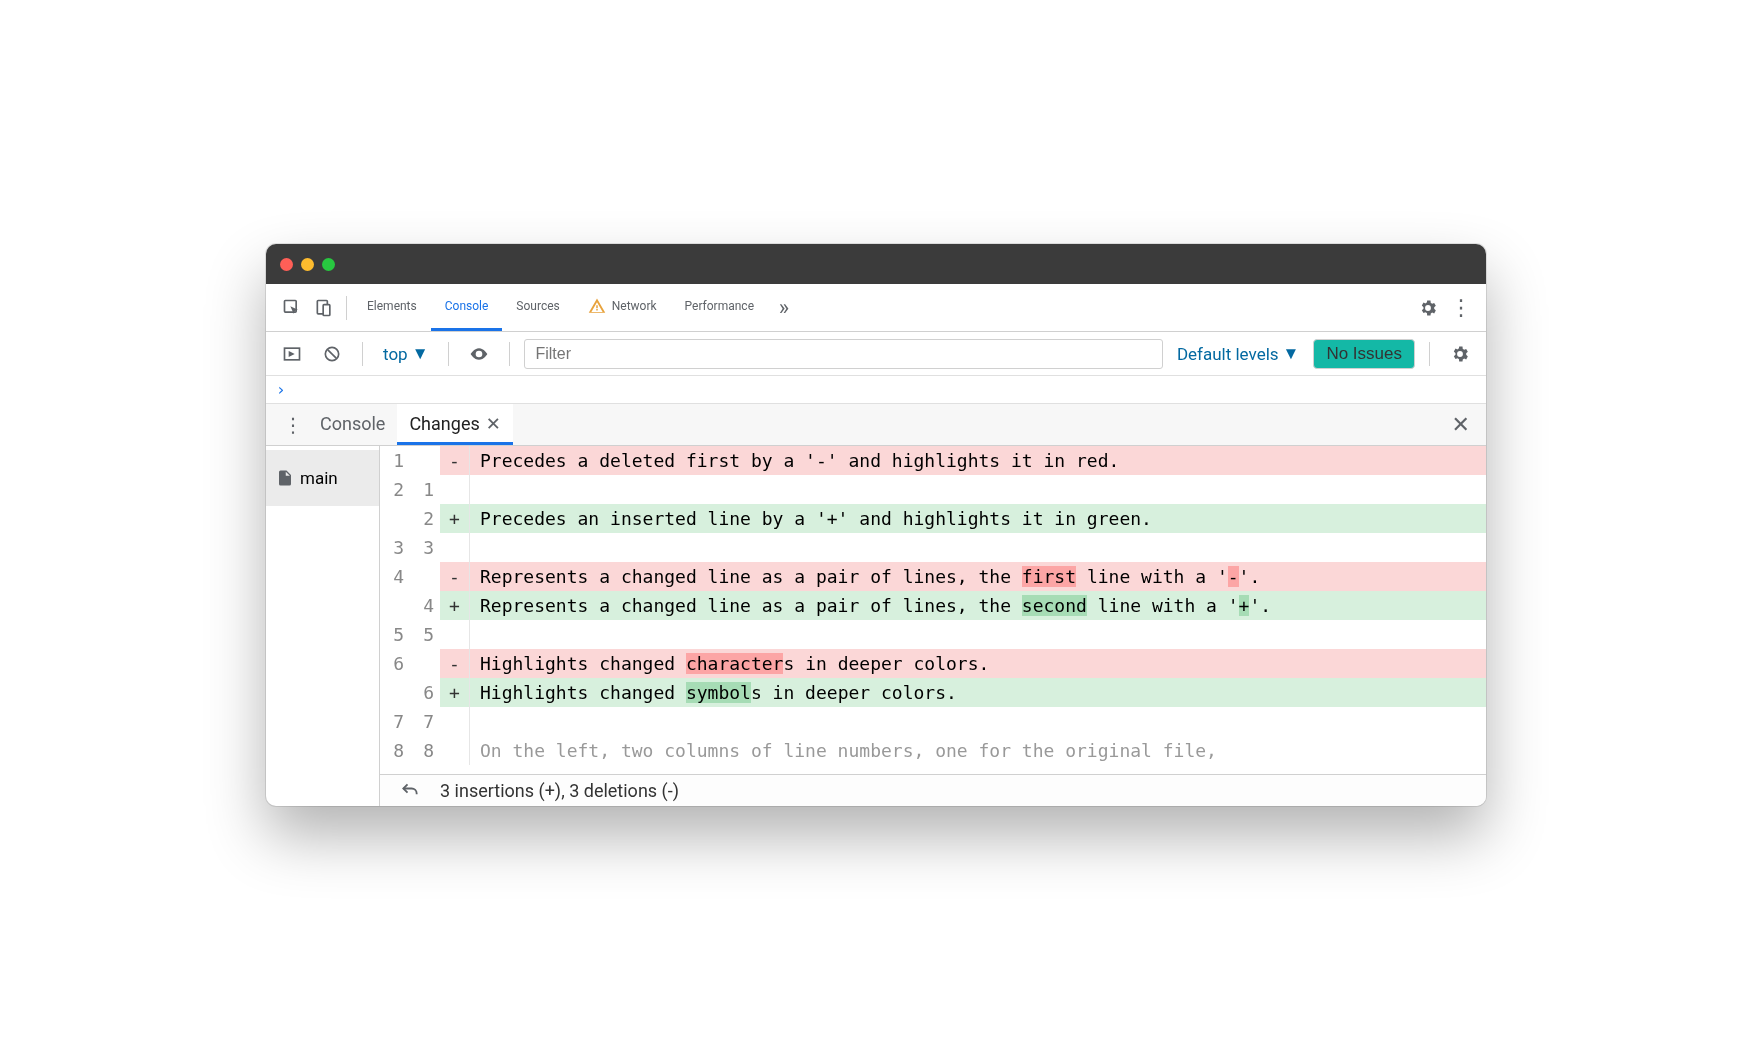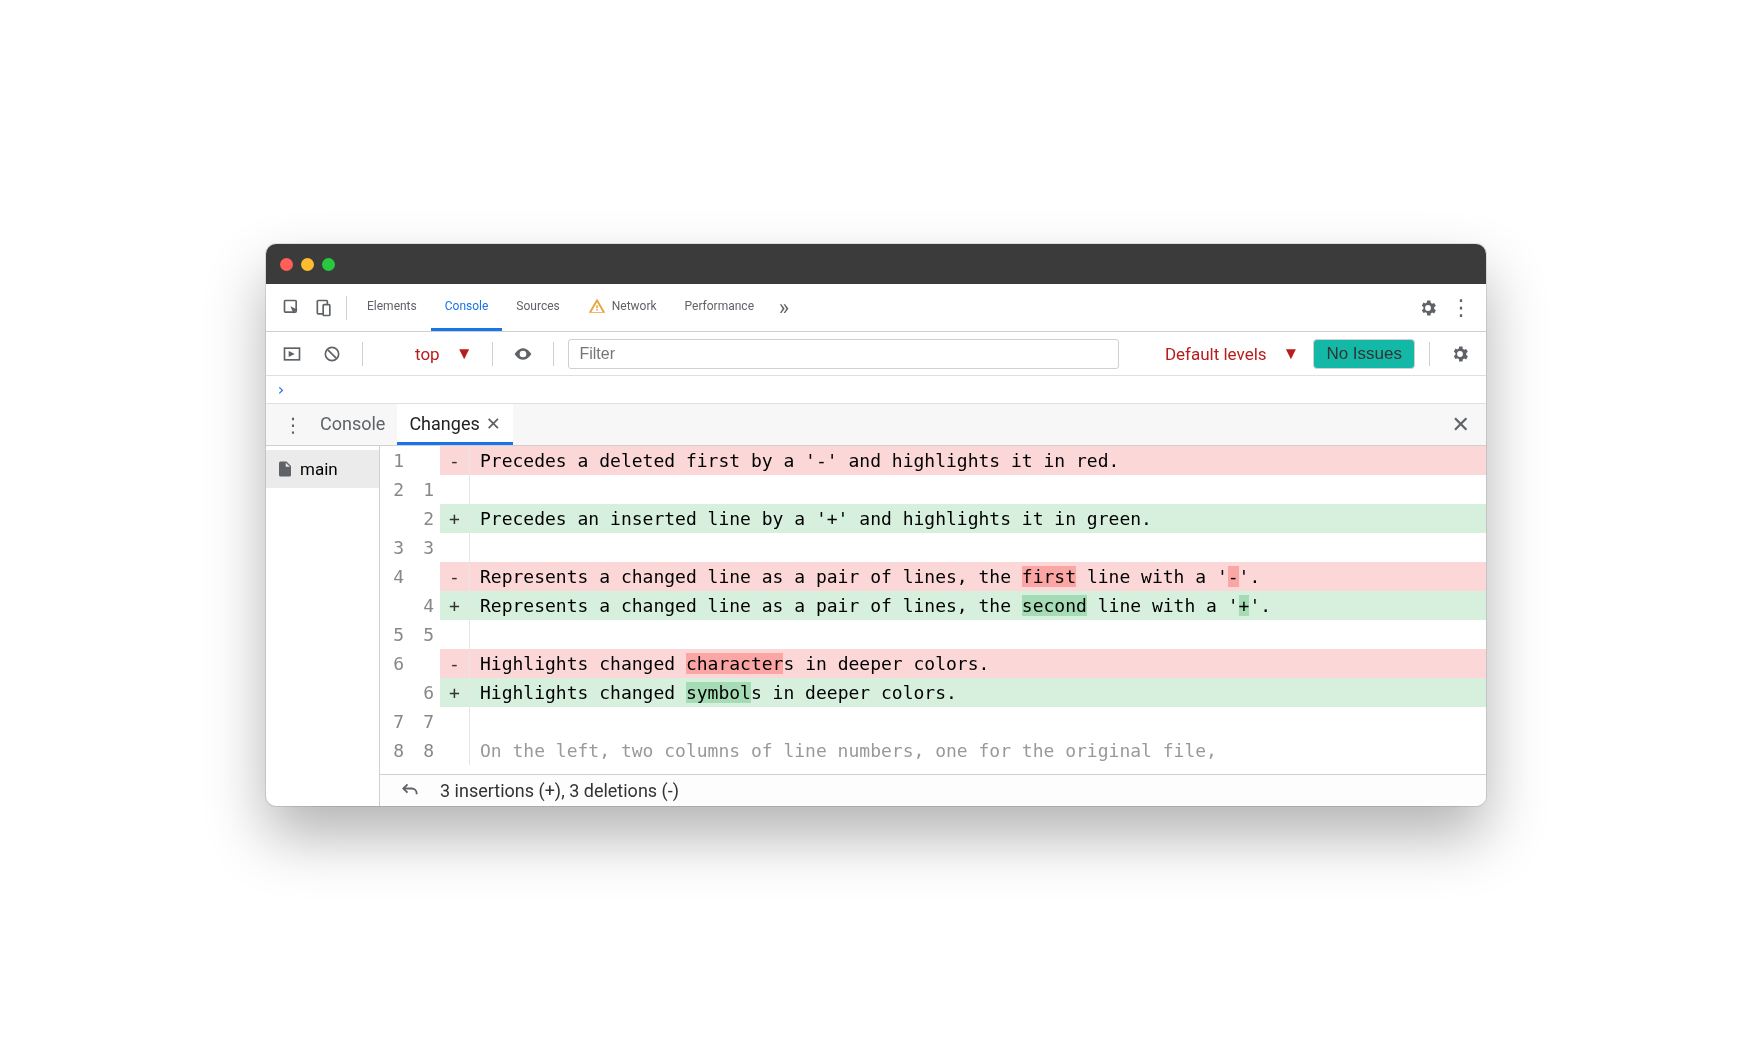--- a/index.html
+++ b/index.html
@@ -77,26 +77,25 @@
     height: 44px;
     display: flex;
     align-items: center;
     padding: 0 10px;
     gap: 8px;
     border-bottom: 1px solid #e0e0e0;
   }
   .select-like {
     display: flex;
     align-items: center;
-    gap: 16px;
+    gap: 4px;
     font-size: 17px;
-    color: #b91c1c;
+    color: #0369a1;
     padding: 4px 6px;
     cursor: pointer;
-    margin-left: 32px;
   }
   .filter-input {
     border: 1px solid #d0d0d0;
     border-radius: 3px;
     height: 30px;
     flex: 1;
     padding: 0 10px;
     font-size: 16px;
     color: #333;
   }
@@ -146,21 +145,21 @@
   }
   .file-tree {
     width: 114px;
     border-right: 1px solid #d0d0d0;
     padding-top: 4px;
   }
   .file-item {
     display: flex;
     align-items: center;
     gap: 6px;
-    padding: 9px 10px;
+    padding: 18px 10px;
     font-size: 17px;
     background: #ebebeb;
     cursor: pointer;
   }
   .file-icon { width: 18px; height: 18px; fill: #5f6368; }
 
   .diff-area { flex: 1; display: flex; flex-direction: column; }
   .diff-lines {
     font-family: Menlo, Consolas, monospace;
     font-size: 18px;

